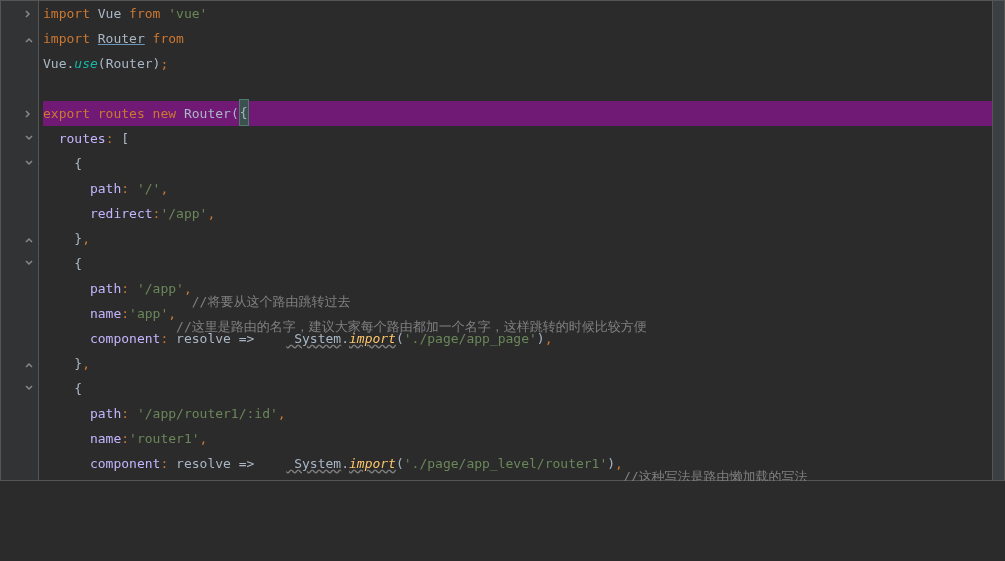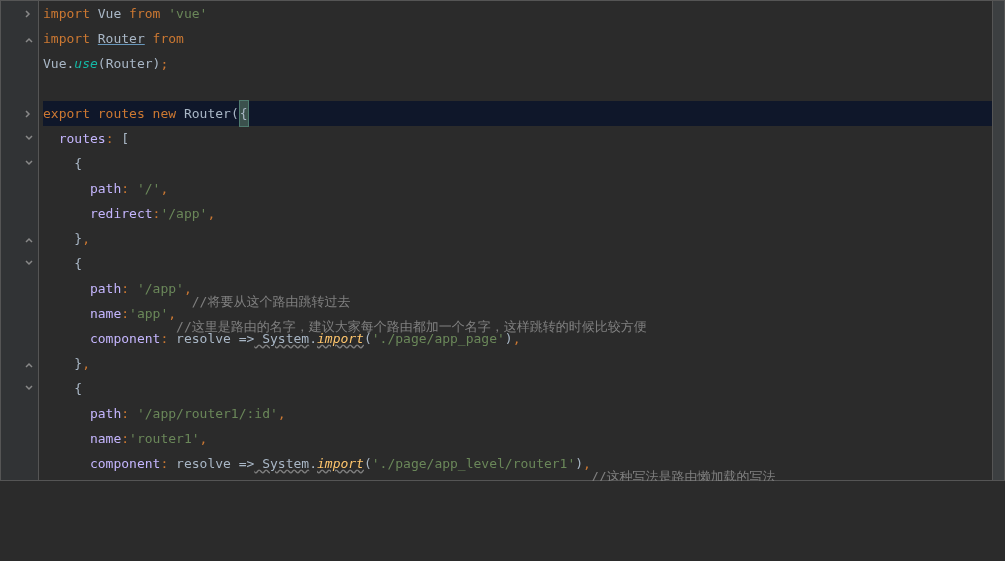--- a/index.html
+++ b/index.html
@@ -40,35 +40,36 @@
       padding-left: 4px;
       position: relative;
     }
     .line {
       height: 25px;
       white-space: pre;
       display: flex;
       align-items: center;
     }
     .line.current {
-      background: #0f172a;
+      background: #701a75;
+      align-items: flex-end;
     }
     .scrollbar-right {
       width: 12px;
       background: #3c3f41;
       border-left: 1px solid #555;
       flex-shrink: 0;
     }
     .kw-import { color: #cc7832; }
     .kw-from { color: #cc7832; }
     .kw-export { color: #cc7832; }
     .kw-new { color: #cc7832; }
     .identifier { color: #a9b7c6; }
     .underline { color: #a9b7c6; text-decoration: underline; text-decoration-color: #6897bb; }
-    .underline-wavy { text-decoration: underline wavy #808080; }
+    .underline-wavy { text-decoration: underline wavy #808080; margin-left: 32px; }
     .string { color: #6a8759; }
     .method-call { color: #14b8a6; font-style: italic; }
     .paren { color: #a9b7c6; }
     .brace { color: #a9b7c6; }
     .brace-match { background: #3b514d; border: 1px solid #4e7a6e; }
     .semicolon { color: #cc7832; }
     .prop { color: #c4b5fd; }
     .colon { color: #cc7832; }
     .comma { color: #cc7832; }
     .comment { color: #808080; margin-top: 26px; }

